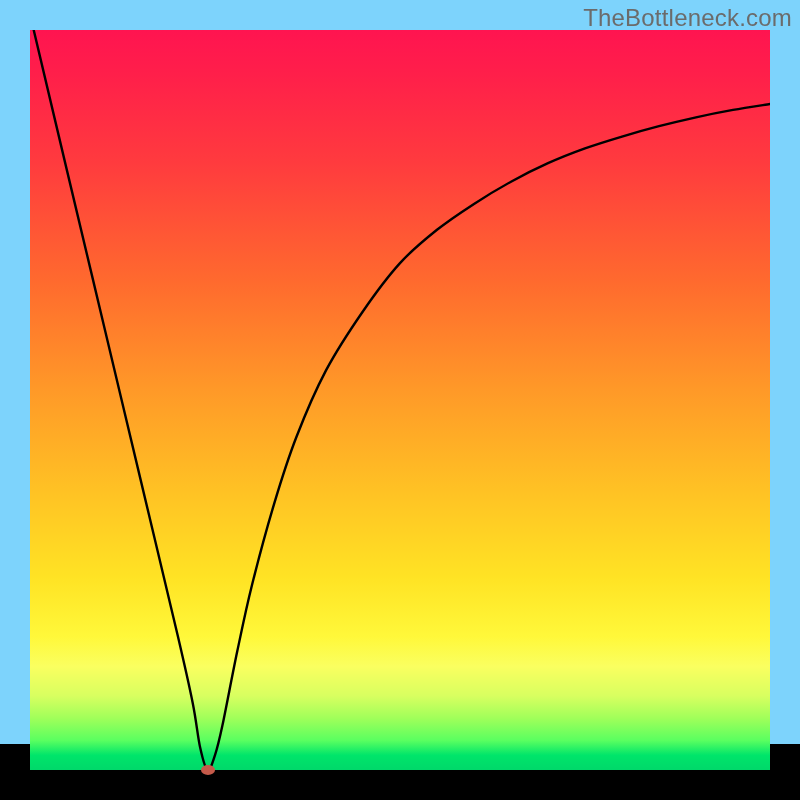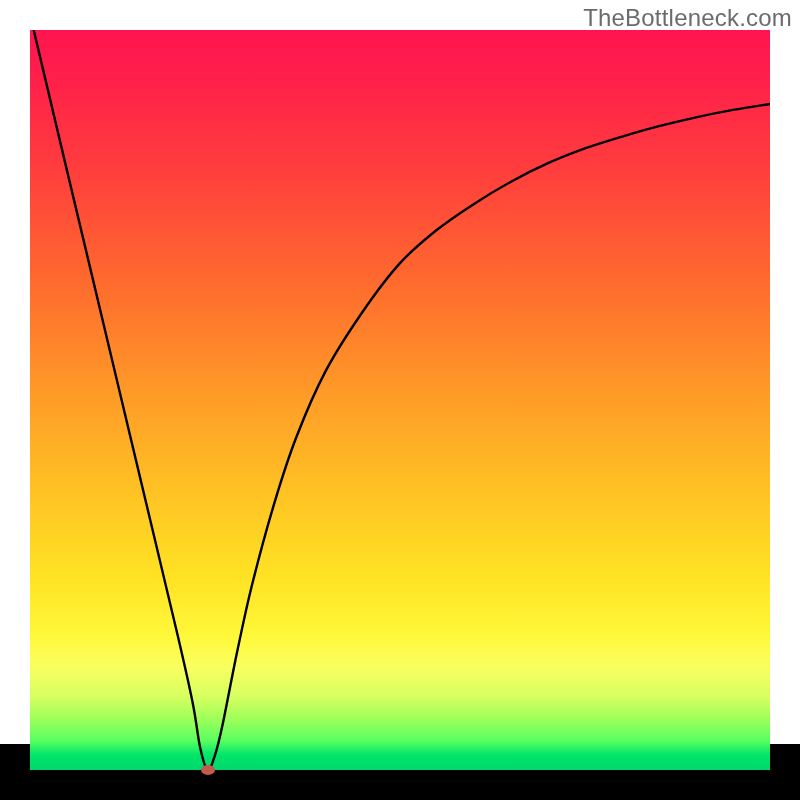--- a/index.html
+++ b/index.html
@@ -8,21 +8,21 @@
     width: 800px;
     height: 800px;
     overflow: hidden;
     background: #000;
     font-family: Arial, Helvetica, sans-serif;
   }
   .frame {
     position: relative;
     width: 800px;
     height: 744px;
-    background: #ffffff;
+    background: #7dd3fc;
   }
   .plot-area {
     position: absolute;
     left: 30px;
     top: 30px;
     width: 740px;
     height: 740px;
     
     background: linear-gradient(to bottom,
       #ff1450 0%,

